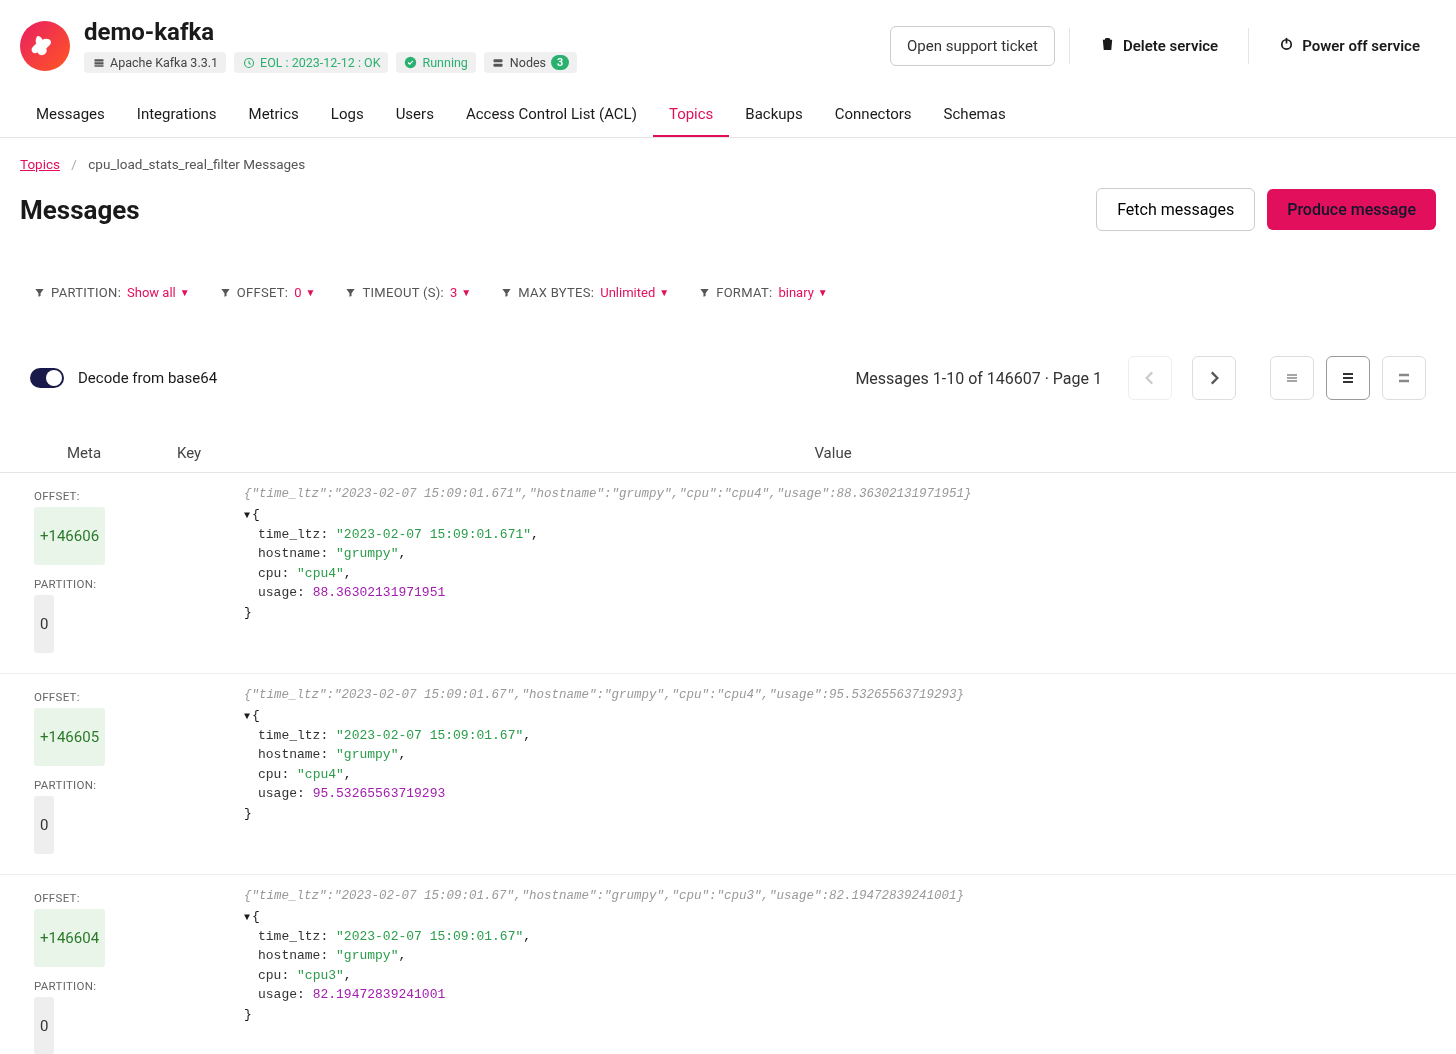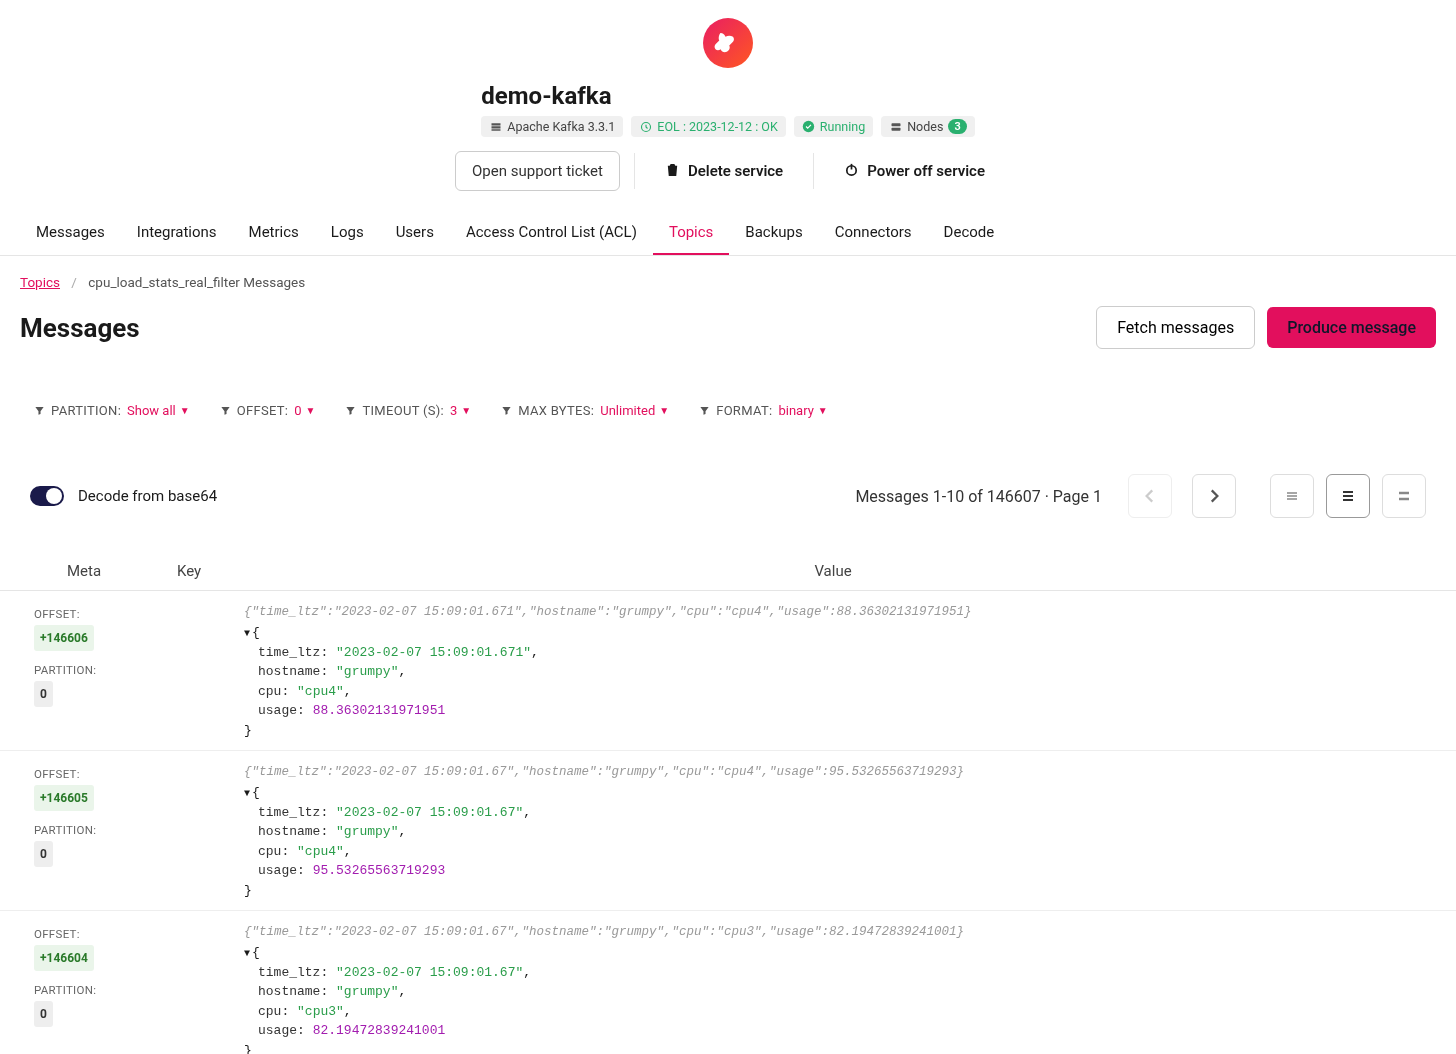--- a/index.html
+++ b/index.html
@@ -1,18 +1,18 @@
 <!DOCTYPE html>
 <html><head>
   <meta charset="utf-8">
   <style>
     * { box-sizing: border-box; margin: 0; padding: 0; }
     body { font-family: -apple-system, BlinkMacSystemFont, "Segoe UI", Roboto, Helvetica, Arial, sans-serif; background: #fff; color: #1a1a1a; font-size: 14px; }
     
-    .header { display: flex; align-items: center; padding: 18px 20px 8px; gap: 14px; flex-direction: column; }
+    .header { display: flex; align-items: center; padding: 18px 20px 8px; gap: 14px; }
     .logo { width: 50px; height: 50px; border-radius: 50%; background: linear-gradient(135deg, #e91e63 0%, #ff5722 100%); display: flex; align-items: center; justify-content: center; flex-shrink: 0; }
     .logo svg { width: 30px; height: 30px; fill: #fff; }
     .header-left { flex: 1; }
     .title { font-size: 24px; font-weight: 700; margin-bottom: 6px; }
     .badges { display: flex; gap: 8px; flex-wrap: wrap; align-items: center; }
     .badge { display: inline-flex; align-items: center; gap: 5px; padding: 3px 8px; border-radius: 4px; font-size: 12.5px; background: #f0f0f0; color: #444; }
     .badge-icon { width: 13px; height: 13px; display: inline-flex; align-items: center; justify-content: center; }
     .badge-eol { color: #2ab06f; }
     .badge-running { color: #2ab06f; }
     .badge-count { background: #2ab06f; color: #fff; border-radius: 10px; padding: 1px 6px; font-size: 11px; font-weight:600;}
@@ -55,21 +55,21 @@
     .density-group { display: flex; gap: 6px; margin-left: 14px; }
     
     .table-head { display: flex; padding: 10px 34px; border-bottom: 1px solid #e5e5e5; color: #444; font-size: 15px; margin-top: 16px; text-align: center; }
     .col-meta { width: 100px; }
     .col-key { width: 110px; }
     .col-value { flex: 1; }
     
     .row { display: flex; padding: 14px 34px 10px; border-bottom: 1px solid #eee; align-items: flex-start; }
     .meta-block { width: 100px; font-size: 11.5px; color: #666; }
     .meta-block .lbl { letter-spacing: 0.3px; margin-top: 2px; }
-    .meta-block .chip { display: inline-block; background: #eaf5ea; color: #2a7a2a; padding: 6px 6px; border-radius: 3px; margin: 4px 0 10px; font-size: 12px; font-weight:700;}
+    .meta-block .chip { display: inline-block; background: #eaf5ea; color: #2a7a2a; padding: 20px 6px; border-radius: 3px; margin: 4px 0 10px; font-size: 15px; font-weight:400;}
     .meta-block .chip-grey { background: #eee; color: #333; }
     .key-block { width: 110px; }
     .value-block { flex: 1; font-family: "SFMono-Regular", Consolas, "Liberation Mono", Menlo, monospace; font-size: 13px; }
     .raw { color: #999; font-style: italic; margin-bottom: 4px; font-size: 12.5px; }
     .json { line-height: 1.5; }
     .json .caret-d { font-size: 10px; margin-right: 2px; }
     .json .indent { padding-left: 14px; }
     .k { color: #333; }
     .s { color: #2a9d4a; }
     .n { color: #a21caf; }
@@ -153,21 +153,21 @@
 <div class="tabs" id="tabs">
     <div class="tab">Messages</div>
     <div class="tab">Integrations</div>
     <div class="tab">Metrics</div>
     <div class="tab">Logs</div>
     <div class="tab">Users</div>
     <div class="tab">Access Control List (ACL)</div>
     <div class="tab active">Topics</div>
     <div class="tab">Backups</div>
     <div class="tab">Connectors</div>
-    <div class="tab">Decode</div>
+    <div class="tab">Schemas</div>
   </div>
 
 <div class="breadcrumb">
   <a href="#">Topics</a>
   <span class="sep">/</span>
   <span>cpu_load_stats_real_filter Messages</span>
 </div>
 
 <div class="page-head">
   <div class="page-title">Messages</div>

